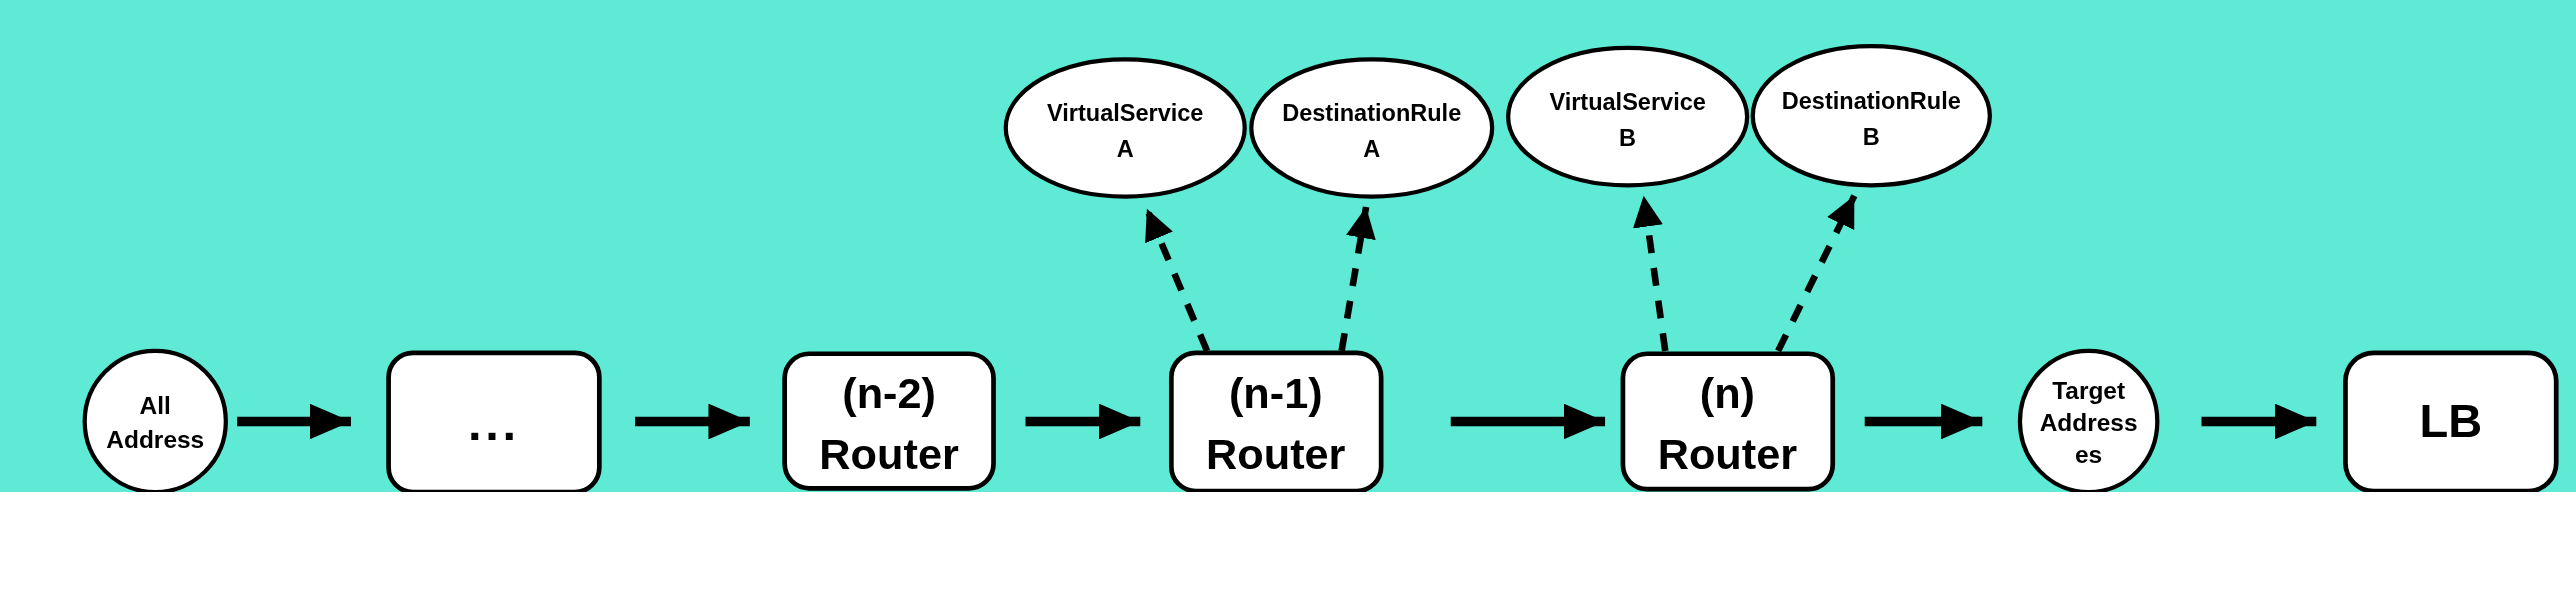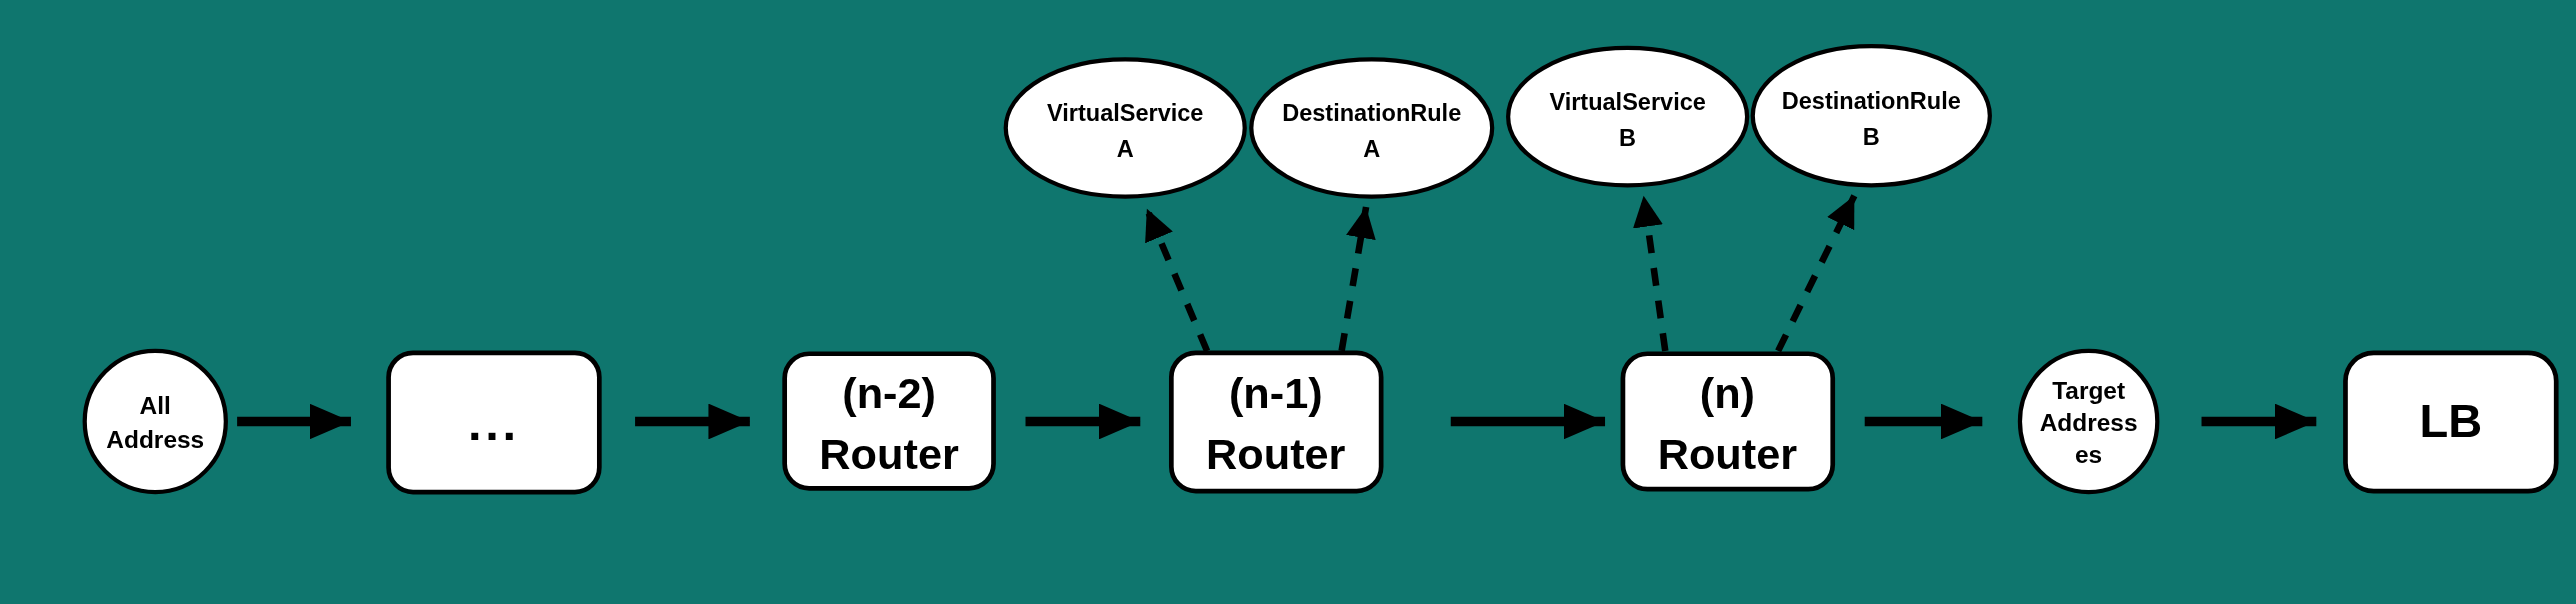--- a/index.html
+++ b/index.html
@@ -2,22 +2,22 @@
 <html style="font-size:15px"><head>
 <meta charset="utf-8">
 <style>
   html, body {
     margin: 0;
     padding: 0;
     background: #ffffff;
   }
   .canvas {
     width: 2576px;
-    height: 604px;
-    background: #0f766e;
+    height: 492px;
+    background: #5eead4;
     position: relative;
     overflow: hidden;
   }
   svg { display: block; }
   .shape {
     fill: #ffffff;
     stroke: #000000;
     stroke-width: 4.5;
   }
   .box {

